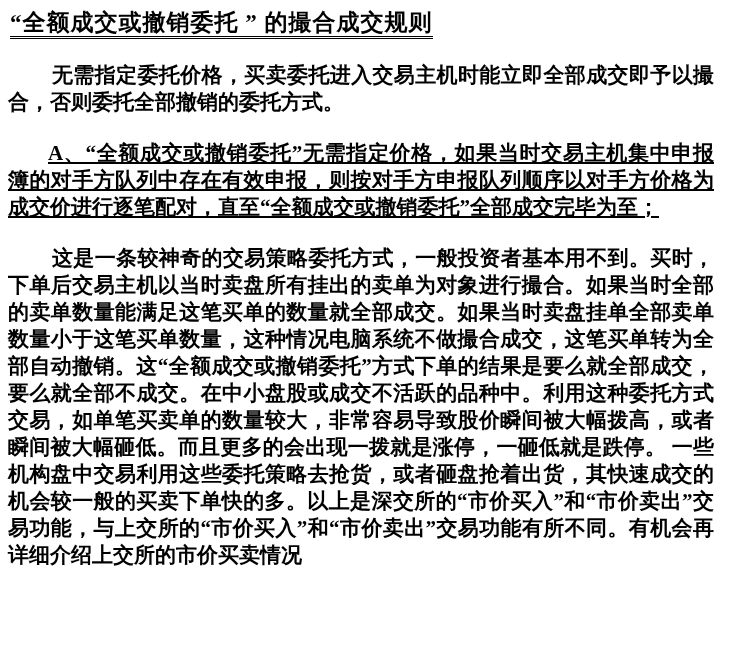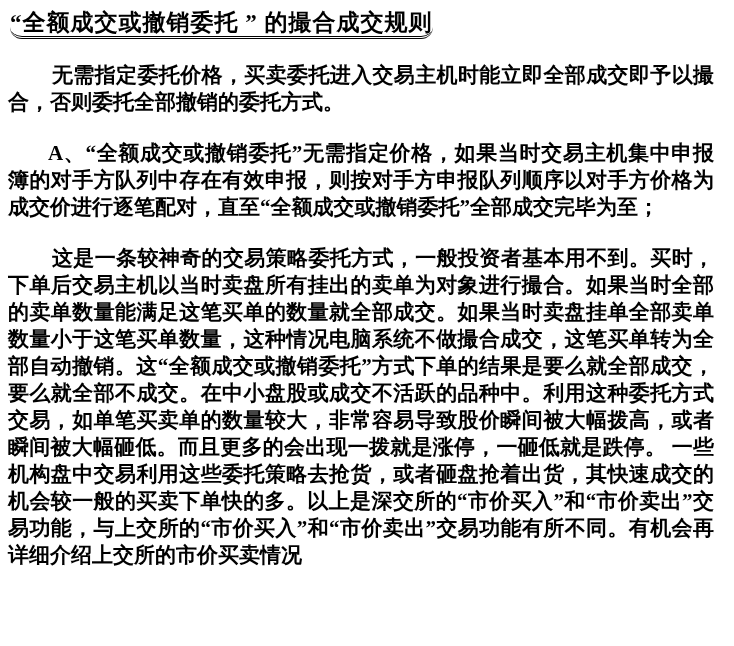--- a/index.html
+++ b/index.html
@@ -1,15 +1,15 @@
 <!DOCTYPE html>
 <html><head>
 <meta charset="utf-8">
 <style>
-  * { box-sizing: border-box; border-radius: 12px; }
+  * { box-sizing: border-box; }
   html, body { margin: 0; padding: 0; background: #ffffff; }
   .page {
     position: relative;
     width: 734px;
     height: 646px;
     background: #ffffff;
     color: #000000;
     font-family: "Liberation Serif", serif;
     font-weight: 700;
     padding: 6px 8px 0 8px;
@@ -27,21 +27,21 @@
     padding-bottom: 1px;
   }
   .para {
     font-size: 21px;
     line-height: 27px;
     margin: 24px 12px 0 0;
     text-align: justify;
     word-break: break-all;
   }
   .p-intro      { text-indent: 44px; }
-  .p-rule-a     { text-indent: 40px; }
+  .p-rule-a     { text-indent: 40px; text-decoration: underline; }
   .p-rule-b     { text-indent: 26px; margin-top: 22px; }
   .p-commentary { text-indent: 44px; }
 </style>
 </head>
 <body>
 
 <div class="page">
 
   <h1 class="doc-title"><span class="title-underline">“全额成交或撤销委托 ” 的撮合成交规则</span></h1>
 

